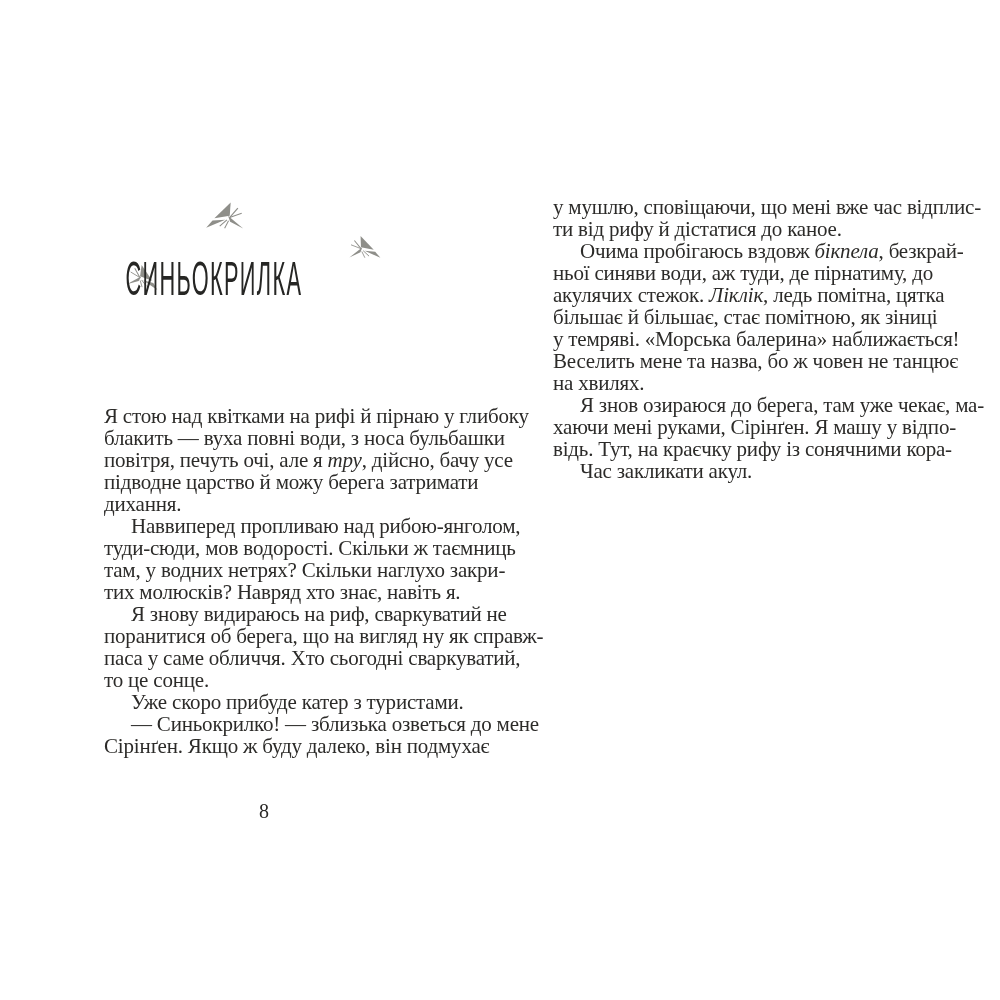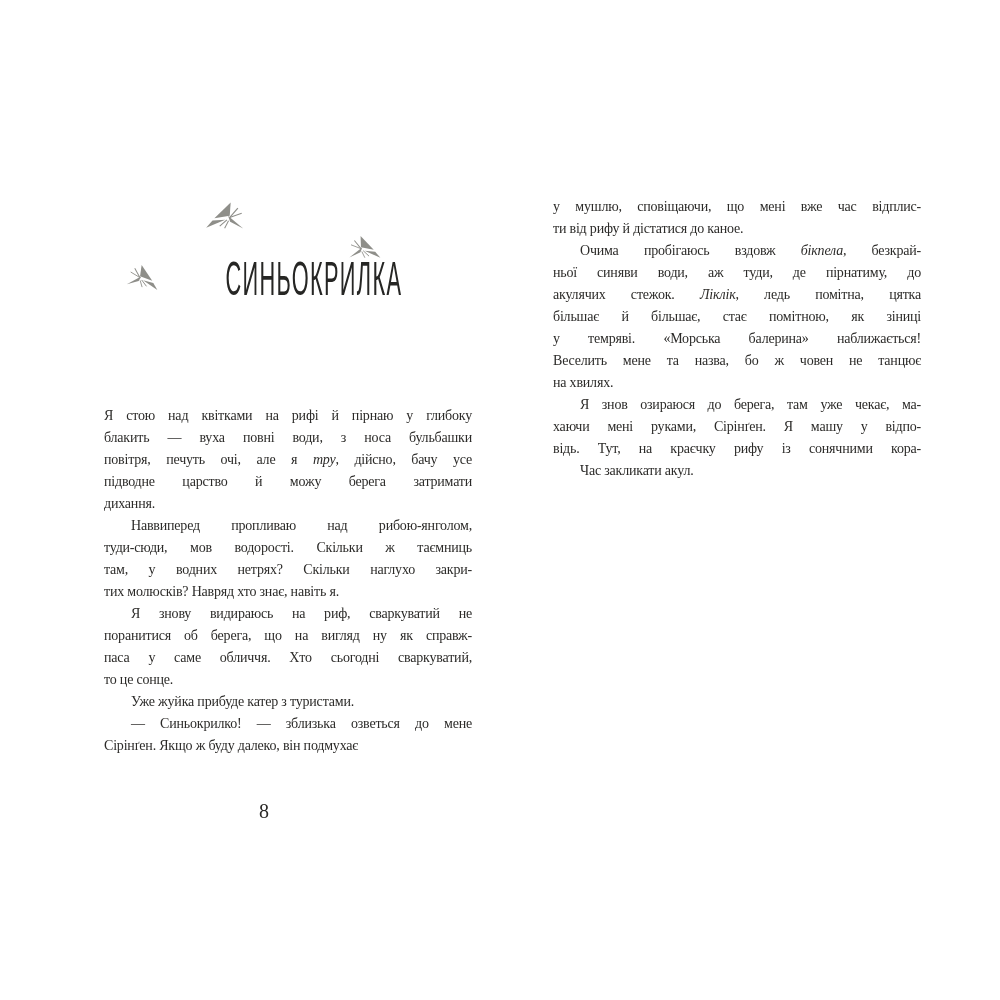--- a/index.html
+++ b/index.html
@@ -24,39 +24,39 @@
   .deco-1 { left: 207px; top: 200px; width: 37px; height: 32px; transform: rotate(4deg); }
   .deco-2 { left: 349px; top: 234px; width: 31px; height: 27px; transform: scaleX(-1) rotate(2deg); }
   .deco-3 { left: 128px; top: 262px; width: 31px; height: 30px; transform: scaleX(-1) rotate(-8deg); }
   
   .title-wrap {
     position: absolute;
     left: 80px;
     top: 255px;
     width: 368px;
     height: 48px;
-    text-align: right;
+    text-align: left;
     line-height: 48px;
     white-space: nowrap;
   }
   .chapter-title {
     display: inline-block;
     font-family: "Liberation Sans", sans-serif;
     font-size: 33px;
     font-weight: 400;
     letter-spacing: 2px;
     color: var(--title, #262624);
     transform: scale(0.66, 1.48);
     transform-origin: center center;
   }
   
   .column {
     position: absolute;
     width: 368px;
-    font-size: 14px;
+    font-size: 21px;
     line-height: 22px;
     letter-spacing: -0.2px;
   }
   .col-left  { left: 68px;  top: 405px; margin-left: 36px; }
   .col-right { left: 553px; top: 196px; }
   .line {
     text-align: justify;
     text-align-last: justify;
     white-space: nowrap;
   }
@@ -131,21 +131,21 @@
         <div class="line"><span>там, у водних нетрях? Скільки наглухо закри-</span></div>
         <div class="line last"><span>тих молюсків? Навряд хто знає, навіть я.</span></div>
       </div>
       <div>
         <div class="line indent"><span>Я знову видираюсь на риф, сваркуватий не</span></div>
         <div class="line"><span>поранитися об берега, що на вигляд ну як справж-</span></div>
         <div class="line"><span>паса у саме обличчя. Хто сьогодні сваркуватий,</span></div>
         <div class="line last"><span>то це сонце.</span></div>
       </div>
       <div>
-        <div class="line indent last"><span>Уже жуйка прибуде катер з туристами.</span></div>
+        <div class="line indent last"><span>Уже скоро прибуде катер з туристами.</span></div>
       </div>
       <div>
         <div class="line indent"><span>— Синьокрилко! — зблизька озветься до мене</span></div>
         <div class="line last"><span>Сірінґен. Якщо ж буду далеко, він подмухає</span></div>
       </div>
     </div>
 
   <div class="column col-right">
       <div>
         <div class="line"><span>у мушлю, сповіщаючи, що мені вже час відплис-</span></div>

